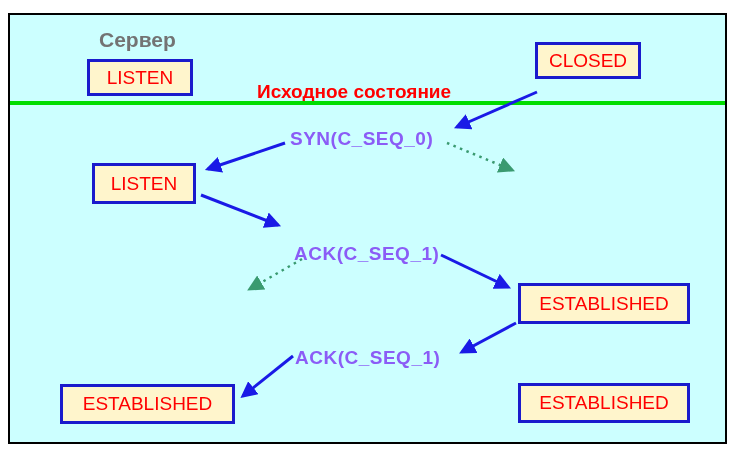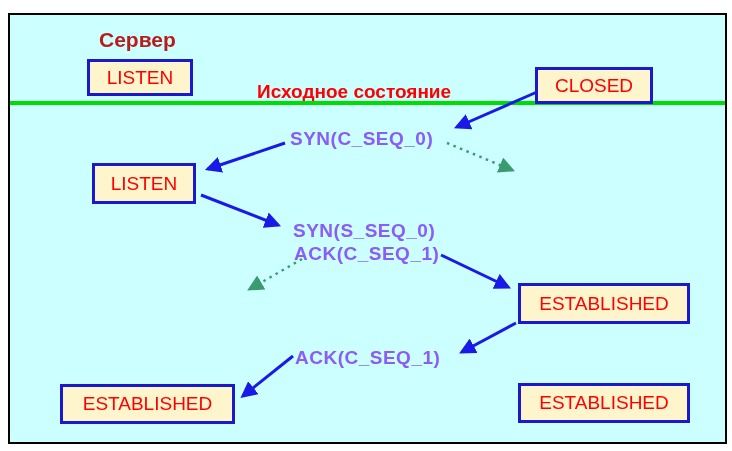--- a/index.html
+++ b/index.html
@@ -20,21 +20,21 @@
     left: 8px;
     top: 13px;
     width: 719px;
     height: 431px;
     box-sizing: border-box;
     background: #CCFFFF;
     border: 2px solid #000000;
   }
   .hdr {
     position: absolute;
-    color: #b91c1c;
+    color: #737373;
     font-size: 21px;
     font-weight: bold;
     white-space: nowrap;
   }
   .title {
     position: absolute;
     color: #FF0000;
     font-size: 19px;
     font-weight: bold;
     white-space: nowrap;
@@ -87,21 +87,21 @@
 
 
     <div class="title" style="left:247px; top:66px;">Исходное состояние</div>
 
     <div class="sep-line"></div>
 
     <div class="state-box" style="left:77px; top:44px; width:106px; height:37px;">
       <span>LISTEN</span>
     </div>
 
-    <div class="state-box" style="left:525px; top:52px; width:118px; height:37px;">
+    <div class="state-box" style="left:525px; top:27px; width:106px; height:37px;">
       <span>CLOSED</span>
     </div>
 
     <div class="state-box" style="left:82px; top:148px; width:104px; height:41px;">
       <span>LISTEN</span>
     </div>
 
 
 
     <div class="state-box" style="left:508px; top:268px; width:172px; height:41px;">
@@ -111,21 +111,20 @@
     <div class="state-box" style="left:50px; top:369px; width:175px; height:40px;">
       <span>ESTABLISHED</span>
     </div>
 
     <div class="state-box" style="left:508px; top:368px; width:172px; height:40px;">
       <span>ESTABLISHED</span>
     </div>
 
     <div class="msg" style="left:280px; top:113px;">SYN(C_SEQ_0)</div>
 
-    <div class="msg" style="left:283px; top:205px;">SYN(S_SEQ_0)</div>
 
     <div class="msg" style="left:284px; top:228px;">ACK(C_SEQ_1)</div>
 
     <div class="msg" style="left:285px; top:332px;">ACK(C_SEQ_1)</div>
 
     <svg id="arrows" viewBox="0 0 719 431" xmlns="http://www.w3.org/2000/svg">
       <defs>
         <marker id="head-blue" viewBox="0 0 10 10" refX="8" refY="5" markerWidth="5.5" markerHeight="5.5" orient="auto">
           <path d="M0,0 L10,5 L0,10 z" fill="#1A1AE6"></path>
         </marker>

